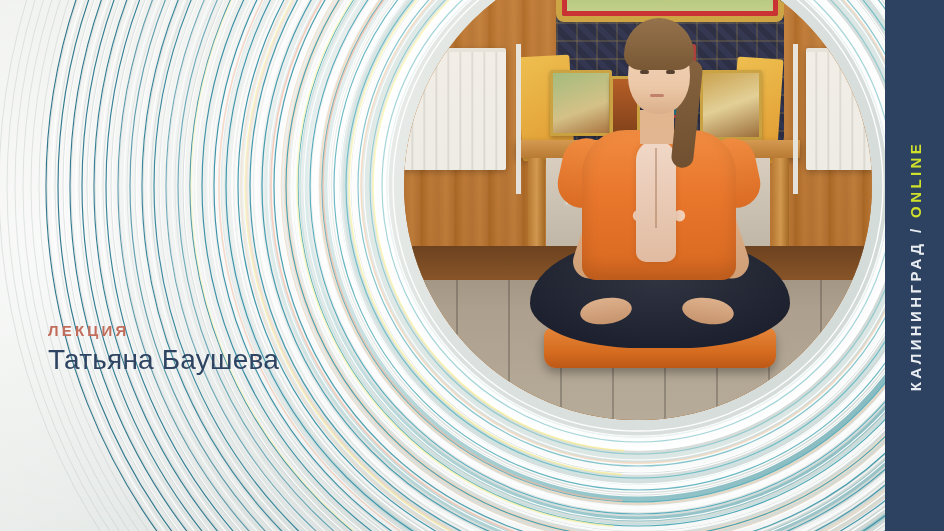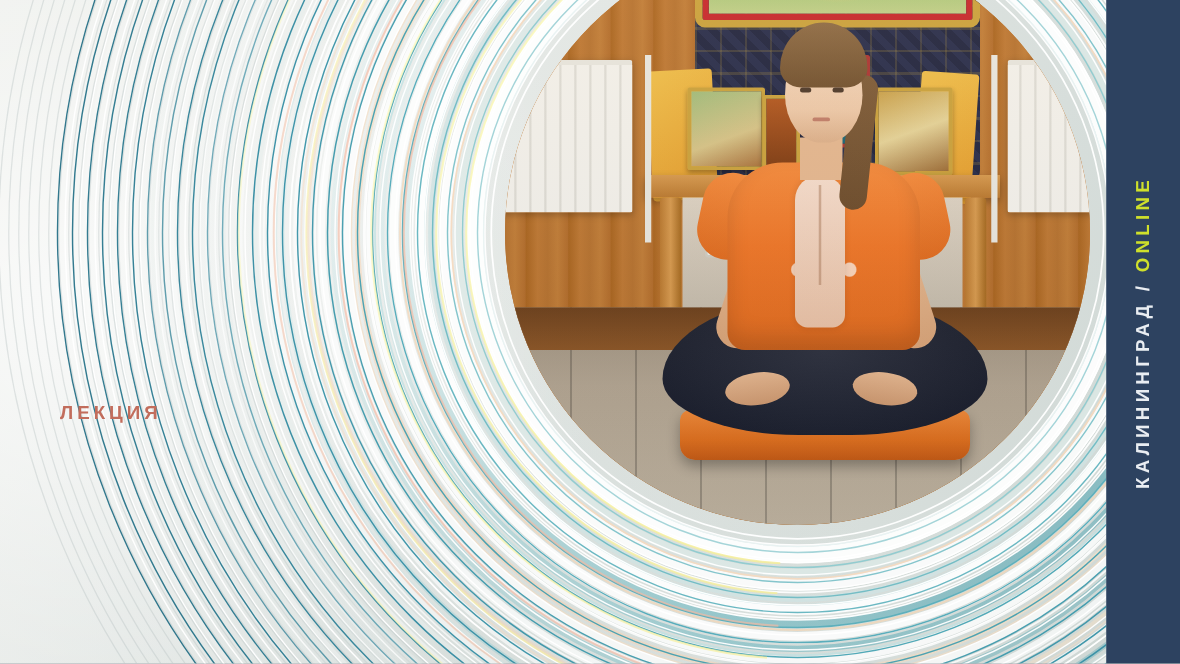--- a/index.html
+++ b/index.html
@@ -491,20 +491,21 @@
         <g transform="translate(638,186)" fill="none">
           <circle r="470" stroke="url(#gSoft)" stroke-opacity=".30" stroke-width="26"></circle>
           <circle r="512" stroke="url(#gSoft)" stroke-opacity=".22" stroke-width="20"></circle>
         </g>
 
       </g>
     </svg>
   </div>
 
   <div class="txt kicker">ЛЕКЦИЯ</div>
+  <div class="txt speaker">Татьяна Баушева</div>
 
   <div class="sidebar">
     <div class="sidebar-text">
       <span>КАЛИНИНГРАД</span>
       <span class="slash">/</span>
       <span class="online">ONLINE</span>
     </div>
   </div>
 
 </div>

